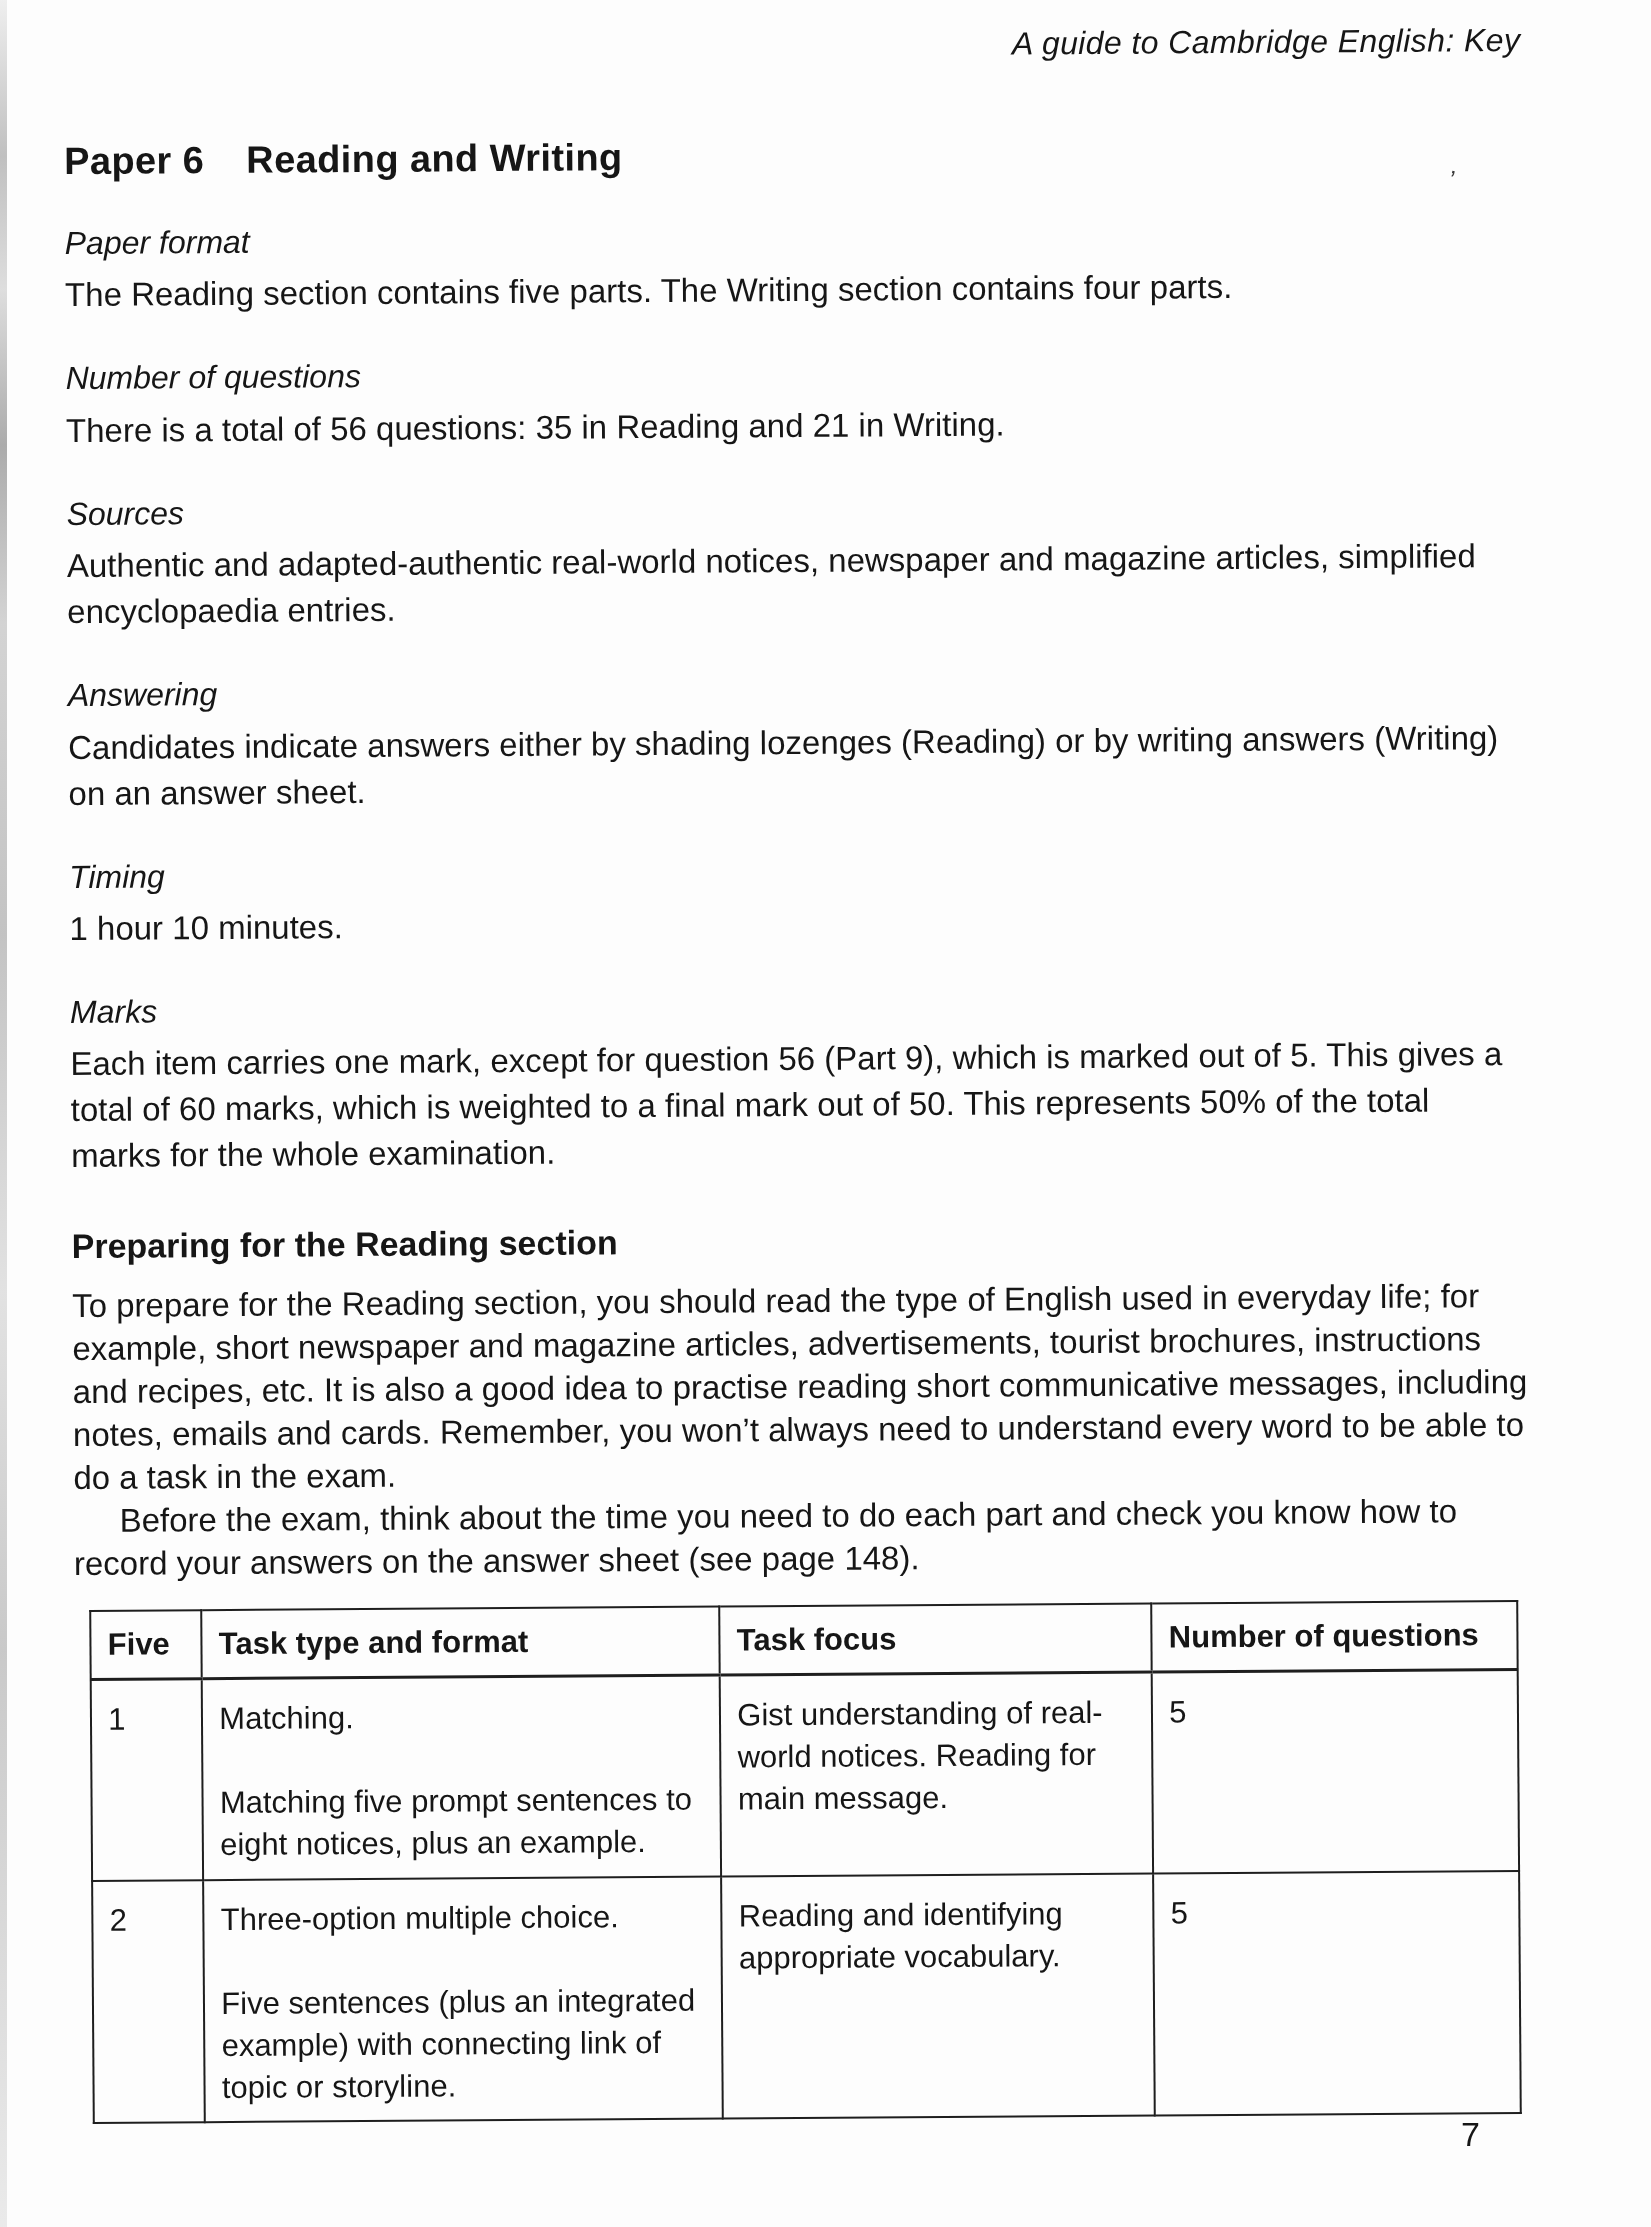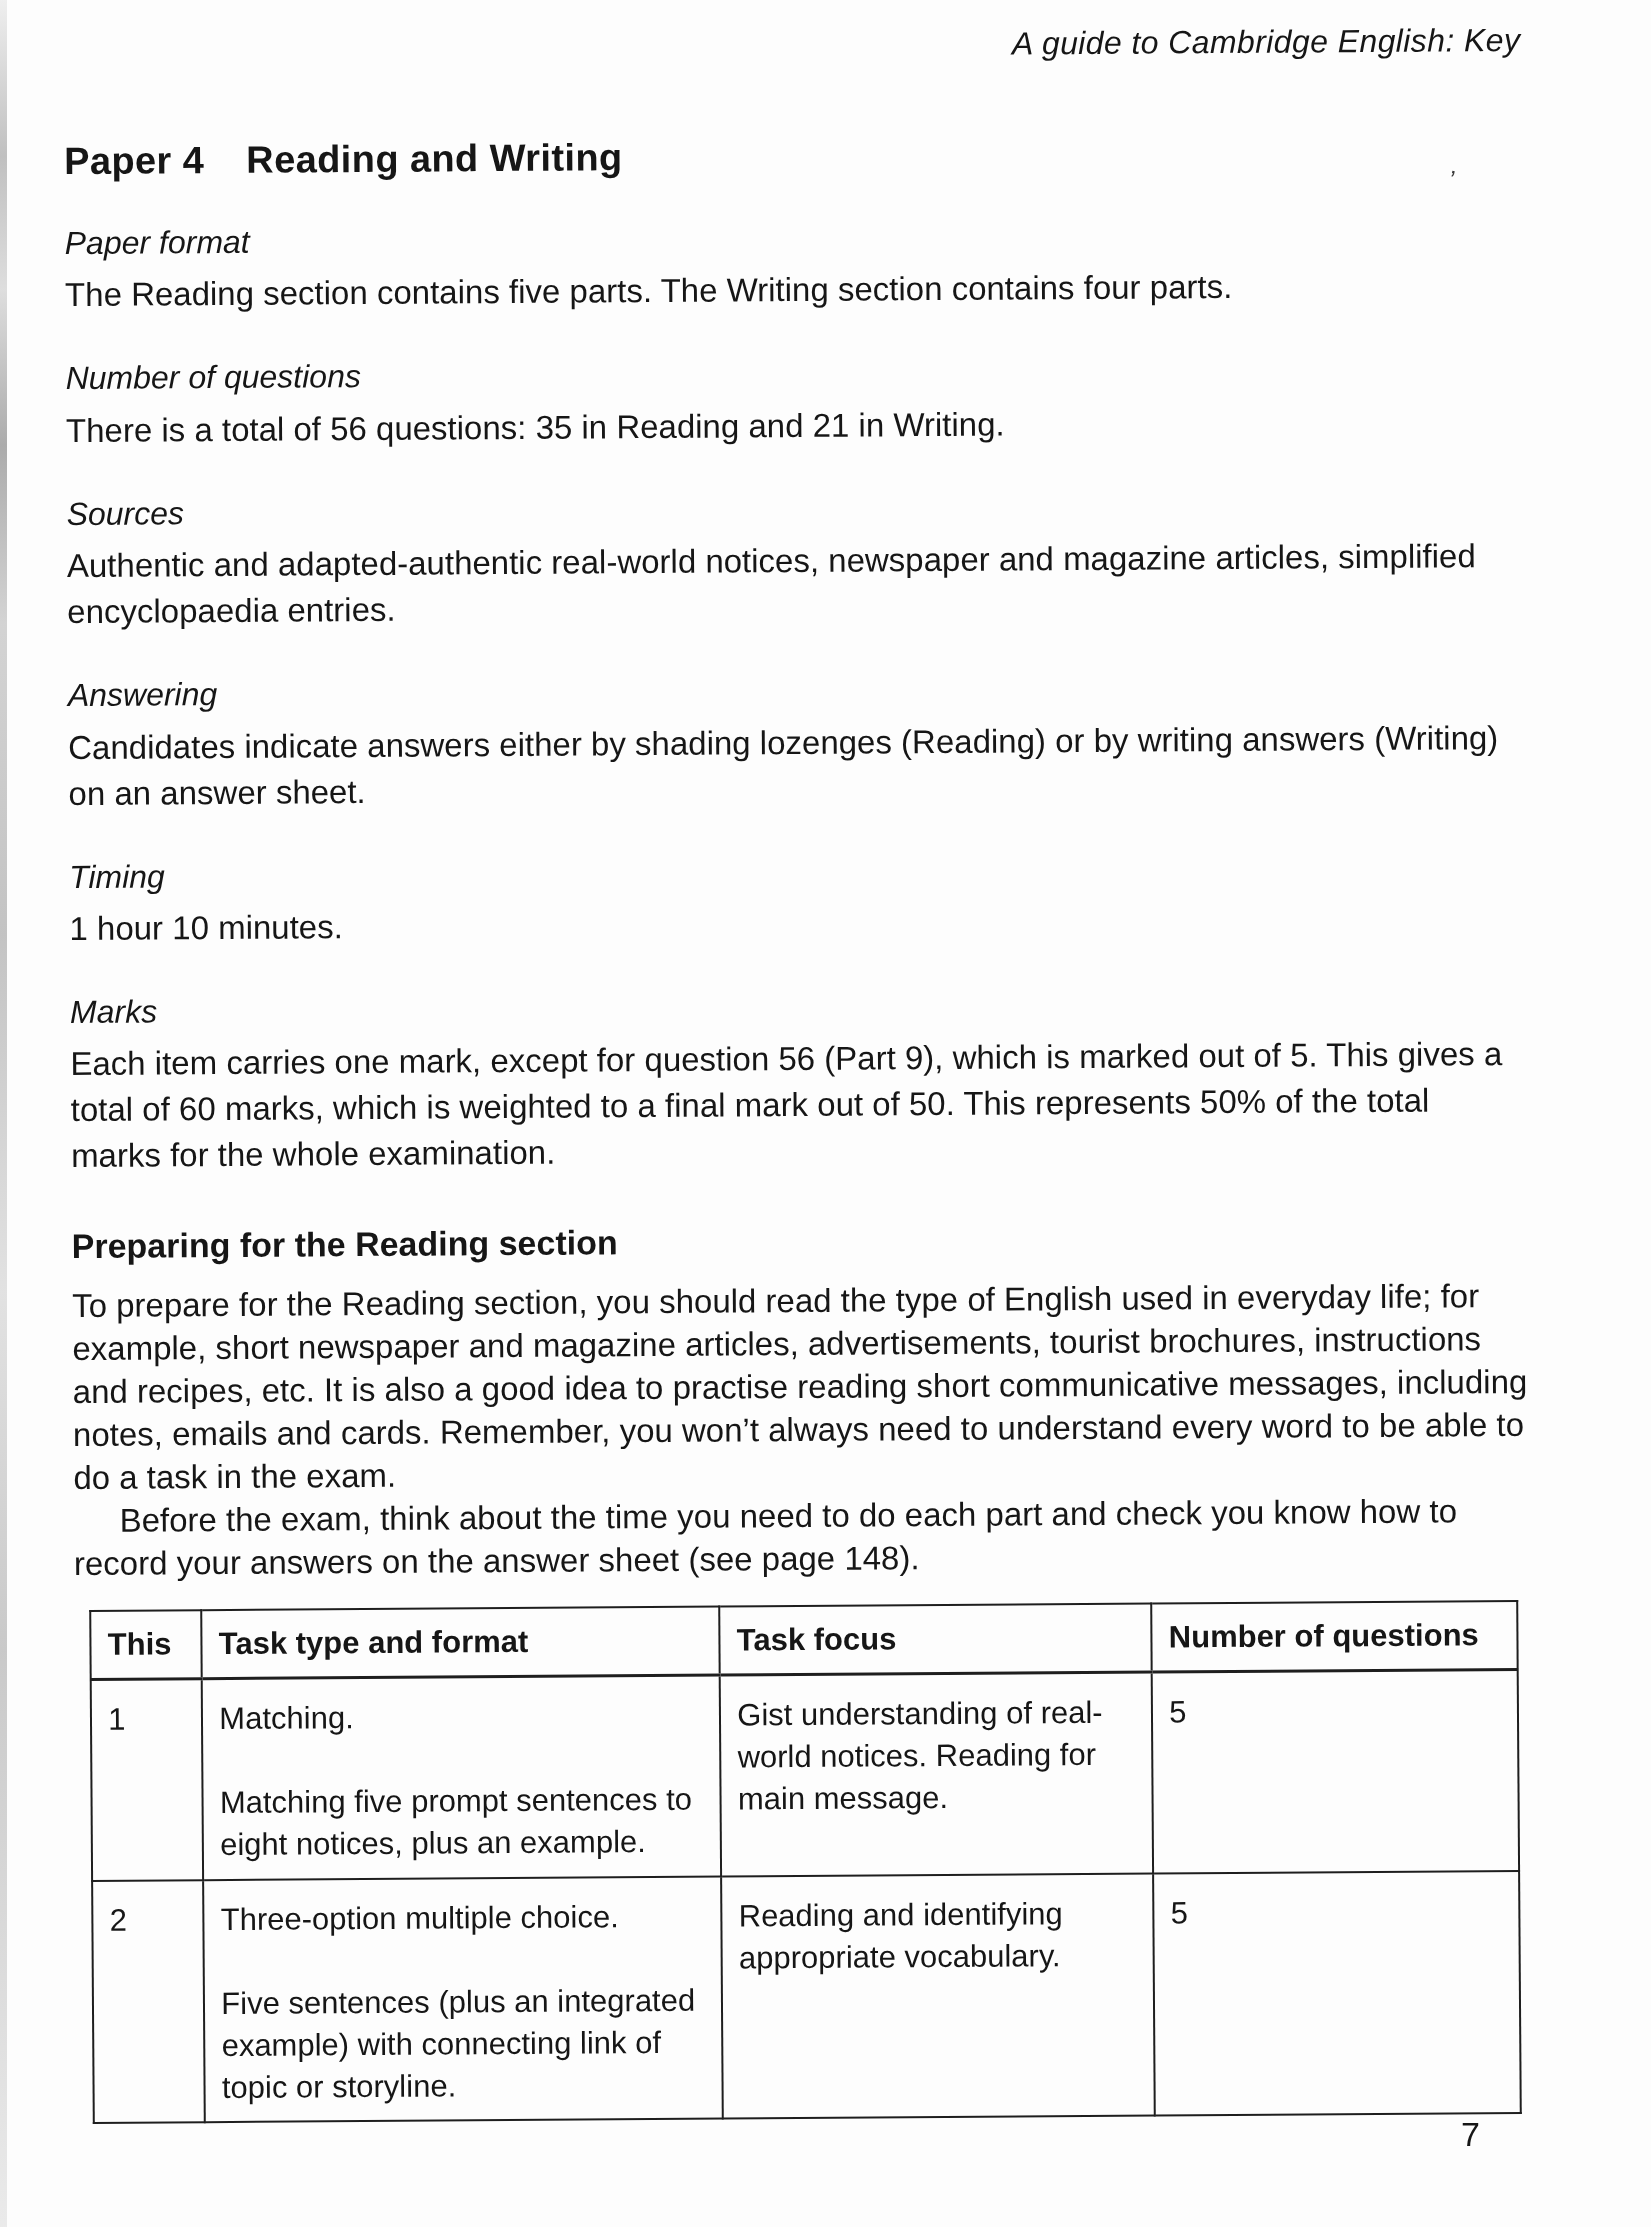--- a/index.html
+++ b/index.html
@@ -106,21 +106,21 @@
 
 <div class="page">
   <div class="scan-edge"></div>
   <span class="stray-mark">’</span>
 
   <div class="content">
 
     <div class="doc-header">A guide to Cambridge English: Key</div>
 
     <div class="paper-title">
-      <span>Paper 4</span><span class="gap"></span><span>Reading and Writing</span>
+      <span>Paper 6</span><span class="gap"></span><span>Reading and Writing</span>
     </div>
 
     <div class="section">
       <div class="sec-heading">Paper format</div>
       <div class="sec-body">The Reading section contains five parts. The Writing section contains four parts.</div>
     </div>
 
     <div class="section">
       <div class="sec-heading">Number of questions</div>
       <div class="sec-body">There is a total of 56 questions: 35 in Reading and 21 in Writing.</div>
@@ -152,21 +152,21 @@
 
     <table class="exam-table">
       <colgroup>
         <col class="c-part">
           <col class="c-type">
           <col class="c-focus">
           <col class="c-num">
       </colgroup>
       <thead>
         <tr>
-          <th>This</th>
+          <th>Five</th>
           <th>Task type and format</th>
           <th>Task focus</th>
           <th>Number of questions</th>
         </tr>
       </thead>
       <tbody>
         <tr class="row-1">
           <td>1</td>
           <td>
             <div class="cell-para">Matching.</div>

